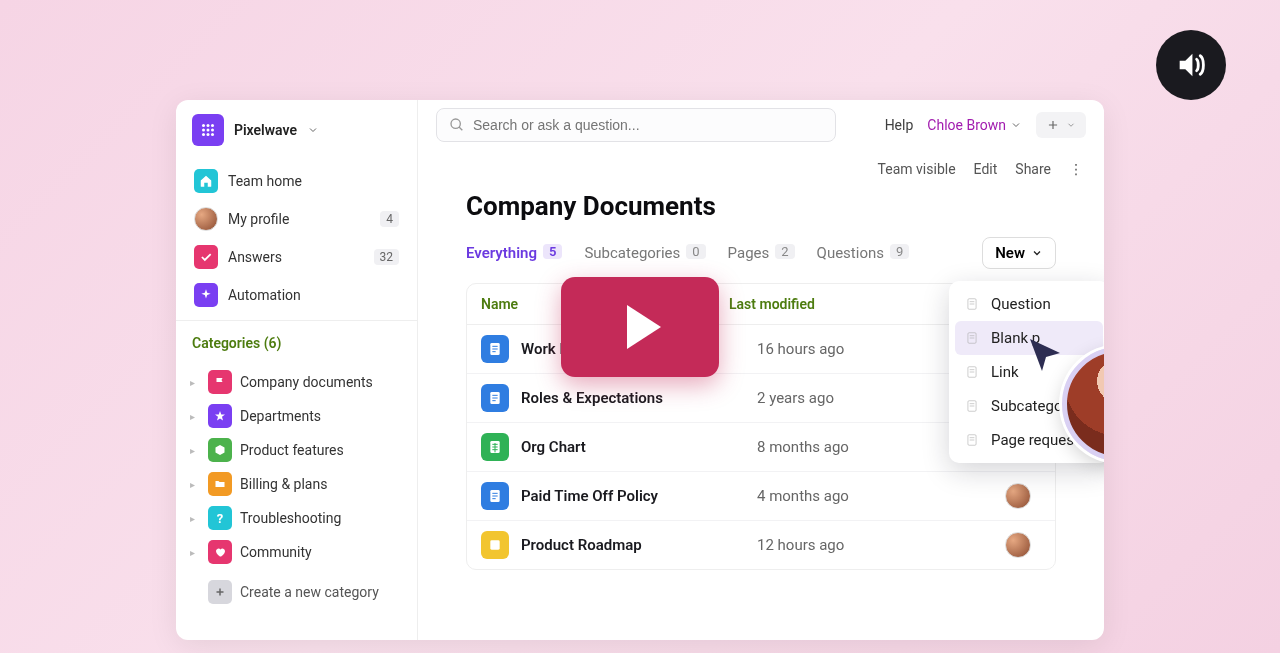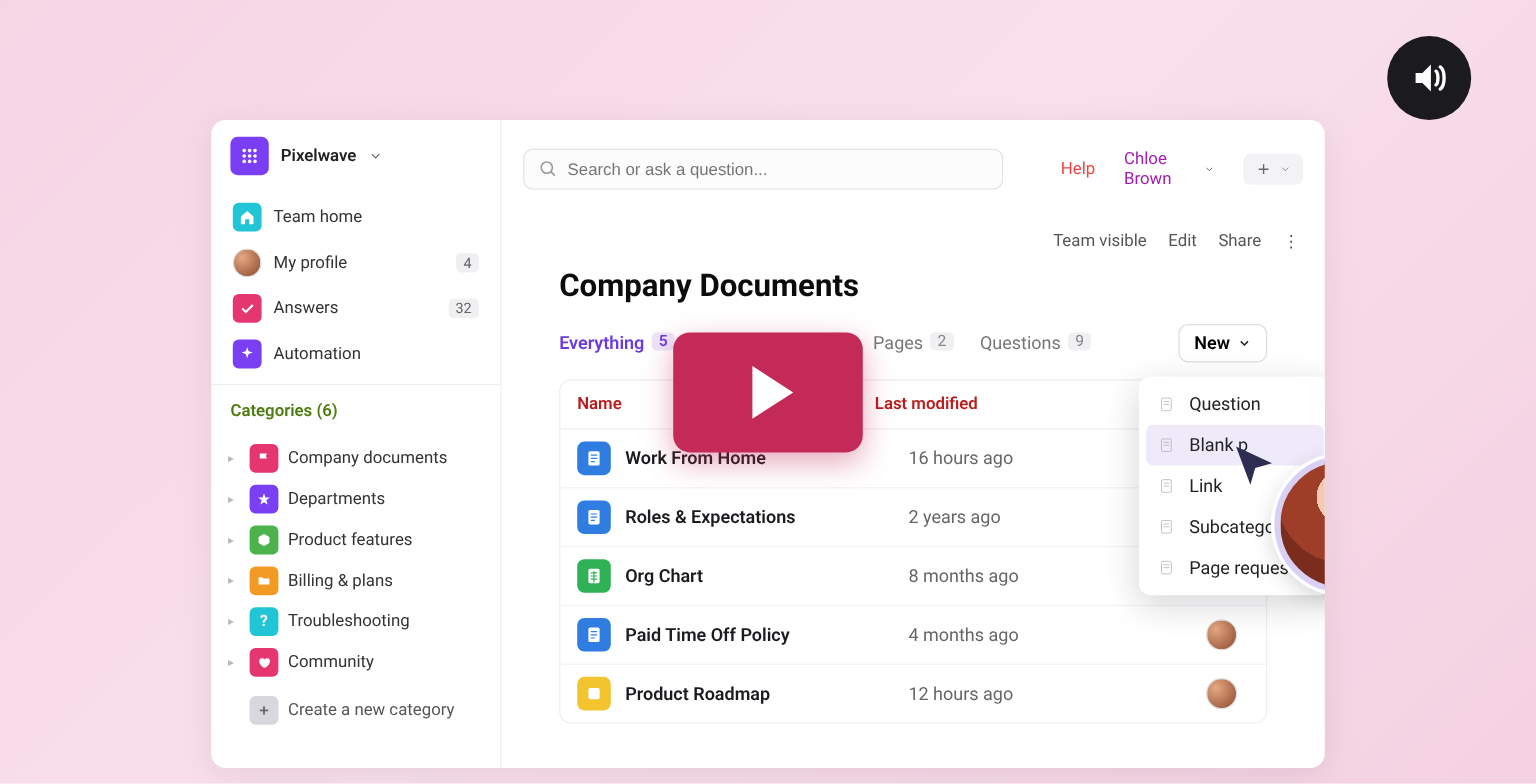--- a/index.html
+++ b/index.html
@@ -82,33 +82,33 @@
     border-top:1px solid #eee;
   }
   .cat-item {
     display:flex;align-items:center;gap:8px;
     padding: 5px 8px 5px 4px; cursor:pointer;
   }
   .cat-chev { color:#bbb; font-size:10px; width:10px; }
   
   .main { flex:1; display:flex; flex-direction:column; }
   .topbar {
-    display:flex; align-items:center; gap:24px;
-    padding: 24px 18px; border-bottom:1px solid transparent;
+    display:flex; align-items:center; gap:14px;
+    padding: 8px 18px; border-bottom:1px solid transparent;
   }
   .search {
     flex:0 0 400px;
     display:flex;align-items:center;gap:8px;
     border:1px solid #e2e2e6; border-radius:8px;
     padding:8px 12px; color:#888;
     background:#fcfcfd;
   }
   .search input { border:none; outline:none; flex:1; font-size:14px; background:transparent; color:#888;}
   .topbar-spacer{flex:1;}
-  .top-link { color:#ef4444; font-size:14px; cursor:pointer; }
+  .top-link { color:#404040; font-size:14px; cursor:pointer; }
   .user-drop { display:flex;align-items:center;gap:4px;color:#a21caf;font-size:14px;cursor:pointer;}
   .new-btn-top {
     background:#f3f3f5; border-radius:6px; padding:6px 10px;
     display:flex;align-items:center;gap:6px;color:#555;cursor:pointer;
   }
   .toolbar {
     display:flex; justify-content:flex-end; gap:18px;
     padding: 10px 22px 0 22px;
     font-size:14px;color:#555;
   }
@@ -127,21 +127,21 @@
     margin-left:auto;
     border:1px solid #ddd;border-radius:8px;
     padding:6px 12px;display:flex;align-items:center;gap:6px;
     font-weight:600;cursor:pointer;background:#fff;
   }
   .table {
     border:1px solid #eee;border-radius:10px;overflow:hidden;
     background:#fff;
   }
   .thead { display:flex; padding:12px 14px; border-bottom:1px solid #eee;
-    font-weight:600;color:#b91c1c;font-size:14px;}
+    font-weight:600;color:#4d7c0f;font-size:14px;}
   .th-name{flex:0 0 248px;}
   .th-mod{flex:1;}
   .trow {
     display:flex;align-items:center;padding:10px 14px;
     border-bottom:1px solid #f2f2f4;font-size:15px;color:#222;
   }
   .trow:last-child{border-bottom:none;}
   .doc-icon{width:28px;height:28px;border-radius:6px;display:flex;align-items:center;justify-content:center;margin-right:12px;}
   .di-blue{background:#2f7de1;}
   .di-green{background:#2fb256;}

